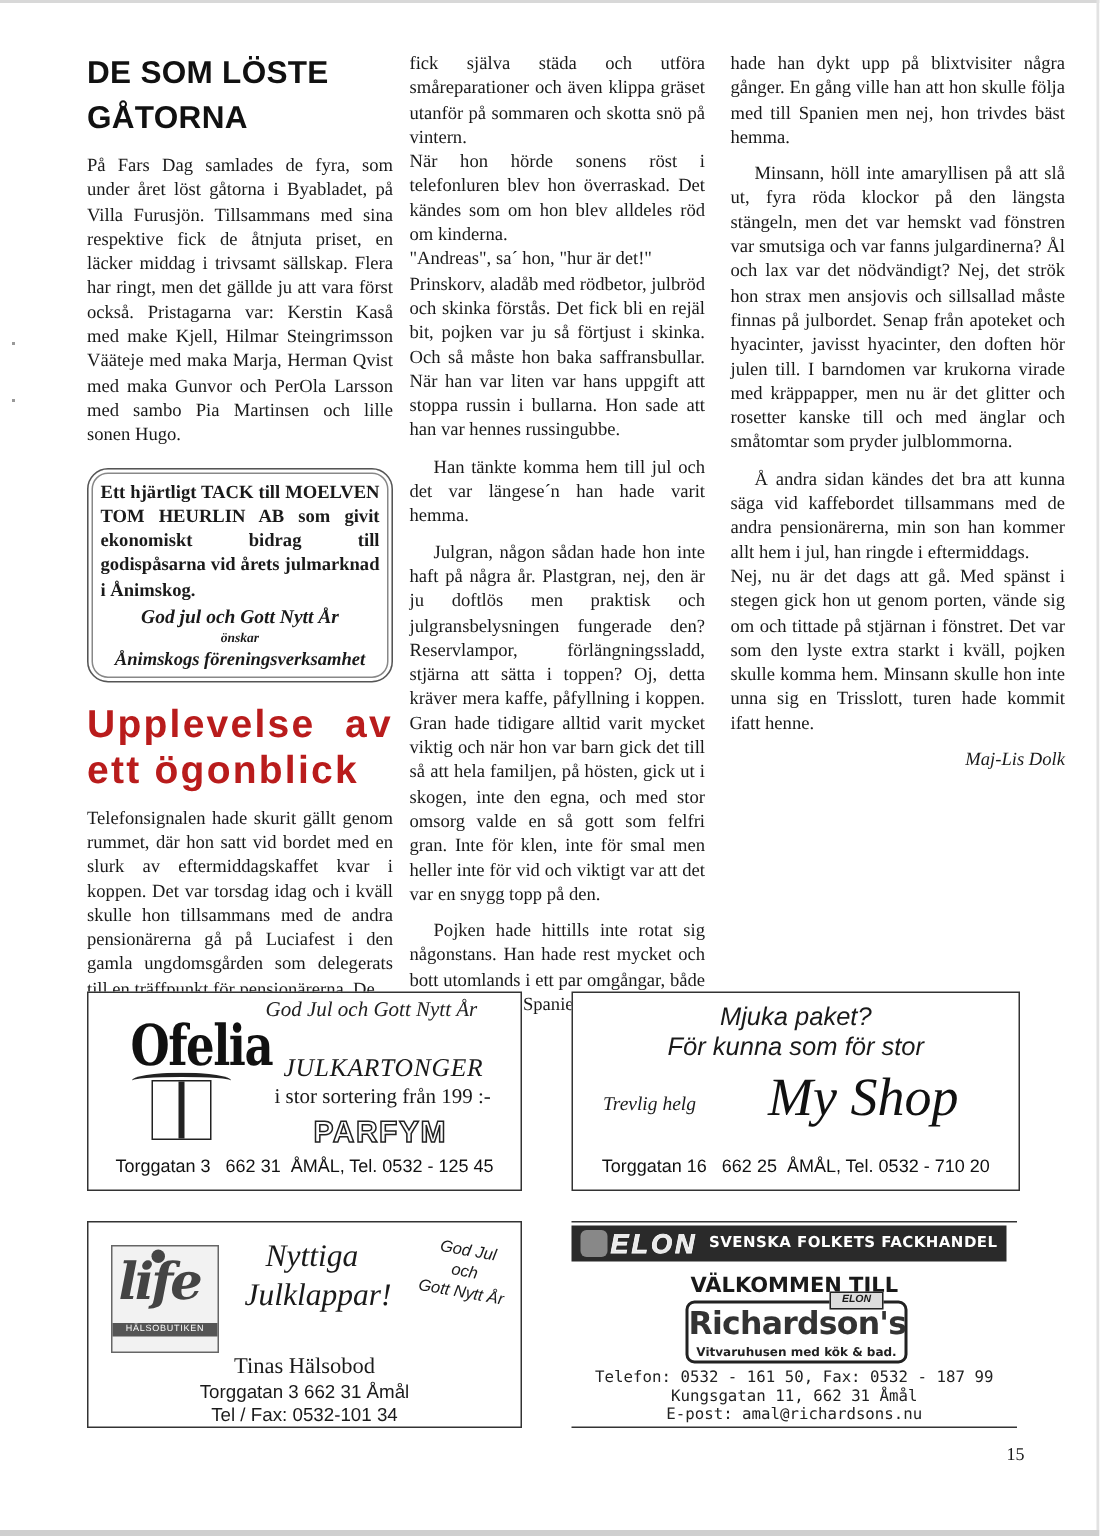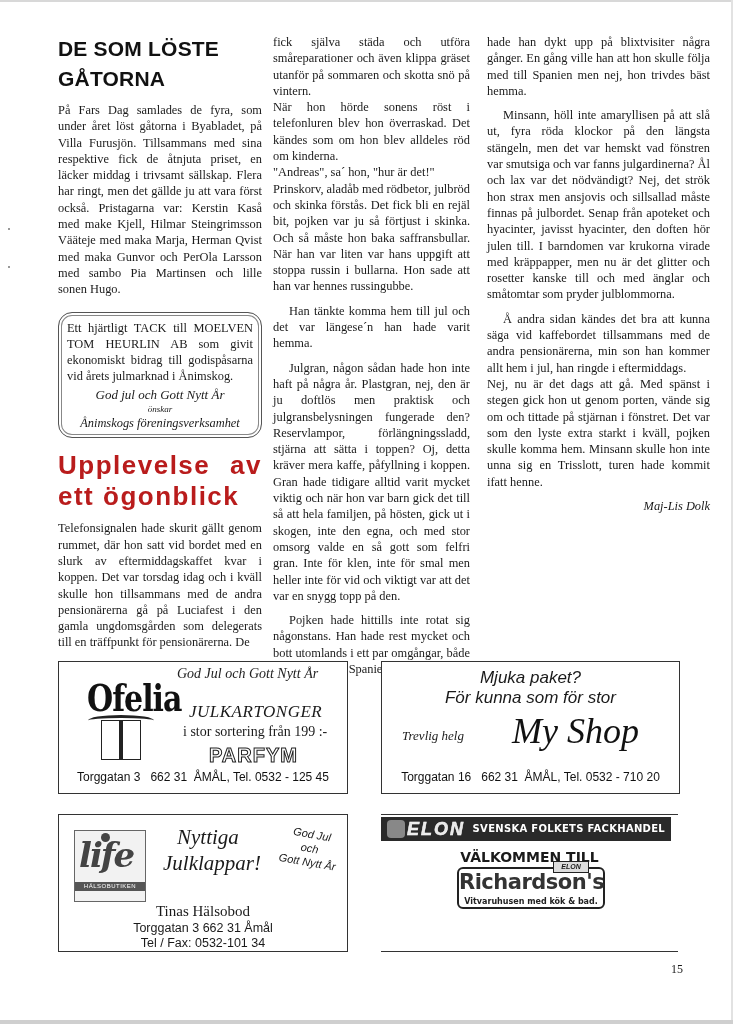--- a/index.html
+++ b/index.html
@@ -24,20 +24,21 @@
     font-family: "Liberation Sans", sans-serif; font-weight:bold; font-size:21px; line-height:30px;
     margin:0 0 8px 0; letter-spacing:0.2px; text-align:left; color:#111;
   }
   .headline2 {
     font-family: "Liberation Sans", sans-serif; font-weight:bold; font-size:26px; line-height:31px;
     margin:12px 0 8px 0; letter-spacing:1.5px; color:#b91c1c; text-align:justify;
   }
   .thanks-box {
     border:1.5px solid #555; border-radius:14px; padding:7px 8px 6px 8px; margin:14px 0 0 0;
     box-shadow: inset 0 0 0 2px #fff, inset 0 0 0 3px #888;
+    font-weight: bold;
   }
   .thanks-box p { margin:0; }
   .script { font-style:italic; text-align:center; }
   .script.big { font-size:13px; margin-top:2px; }
   .script.small { font-size:9px; line-height:12px; }
   .signature { font-style:italic; text-align:right; margin-top:4px; }
 
   .ad { position:absolute; border:1.5px solid #333; background:#fff; }
   #ad-ofelia { left:58px; top:661px; width:288px; height:131px; }
   #ad-myshop { left:381px; top:661px; width:297px; height:131px; }
@@ -138,21 +139,21 @@
   <div class="ofelia-sort">i stor sortering från 199 :-</div>
   <div class="ofelia-parfym">PARFYM</div>
   <div class="ad-address">Torggatan 3   662 31  ÅMÅL, Tel. 0532 - 125 45</div>
 </div>
 
 <div id="ad-myshop" class="ad">
   <div class="myshop-l1">Mjuka paket?</div>
   <div class="myshop-l2">För kunna som för stor</div>
   <div class="myshop-greet">Trevlig helg</div>
   <div class="myshop-logo">My Shop</div>
-  <div class="ad-address">Torggatan 16   662 31  ÅMÅL, Tel. 0532 - 710 20</div>
+  <div class="ad-address">Torggatan 16   662 25  ÅMÅL, Tel. 0532 - 710 20</div>
 </div>
 
 <div id="ad-life" class="ad">
   <div class="life-logo">
     <div class="life-apple"></div>
     <span class="life-word">life</span>
     <div class="life-band">HÄLSOBUTIKEN</div>
   </div>
   <div class="life-title1">Nyttiga</div>
   <div class="life-title2">Julklappar!</div>
@@ -173,15 +174,20 @@
     <div class="elon-moose"></div>
     <span class="elon-logo">ELON</span>
     <span class="elon-tag">SVENSKA FOLKETS FACKHANDEL</span>
   </div>
   <div class="elon-welcome">VÄLKOMMEN TILL</div>
   <div class="rich-box">
     <div class="rich-mini">ELON</div>
     <div class="rich-name">Richardson's</div>
     <div class="rich-sub">Vitvaruhusen med kök &amp; bad.</div>
   </div>
+  <div class="elon-contact">
+    <div>Telefon: 0532 - 161 50, Fax: 0532 - 187 99</div>
+    <div>Kungsgatan 11, 662 31  Åmål</div>
+    <div>E-post: amal@richardsons.nu</div>
+  </div>
 </div>
 
 <div class="page-number">15</div>
 
 </body></html>

